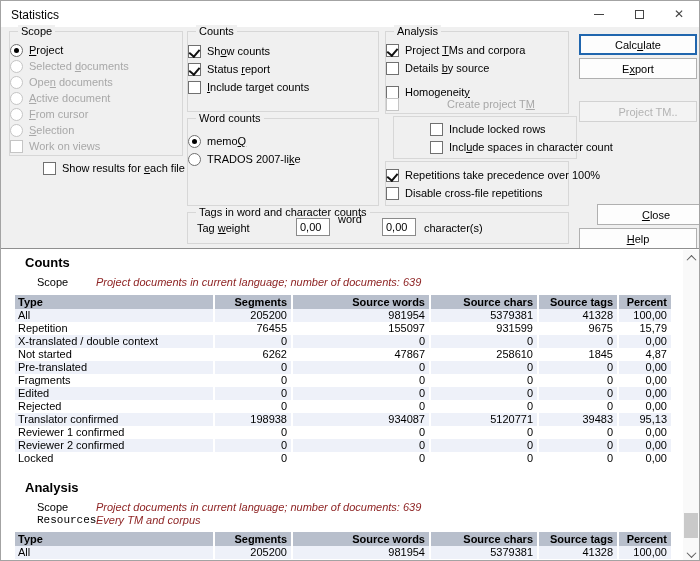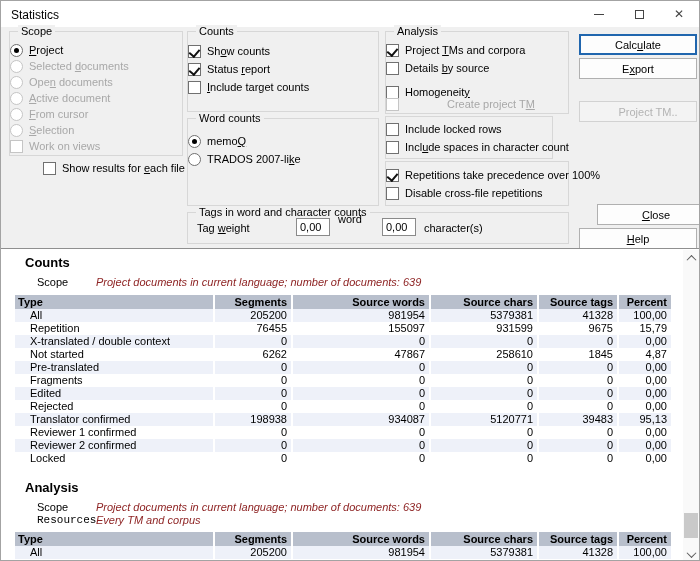--- a/index.html
+++ b/index.html
@@ -51,21 +51,21 @@
   .section-heading { position:absolute; font-weight:bold; font-size:13px; }
   .meta-label { position:absolute; }
   .meta-value { position:absolute; color:#8e2424; font-style:italic; }
 
   table.stats-table { position:absolute; border-collapse:separate; border-spacing:2px 0;
                       table-layout:fixed; width:650px; font-size:11px; }
   table.stats-table th { background:#b8bfcc; font-weight:bold; text-align:right; height:14px;
                          padding:0 4px; line-height:14px; overflow:hidden; }
   table.stats-table th:first-child { text-align:left; padding-left:3px; }
   table.stats-table td { height:13px; line-height:13px; padding:0 4px; text-align:right; overflow:hidden; }
-  table.stats-table td:first-child { text-align:left; padding-left:15px; }
+  table.stats-table td:first-child { text-align:left; padding-left:3px; }
   table.stats-table tbody tr:nth-child(odd) td { background:#eef1f9; }
 
   
   .scrollbar { position:absolute; right:2px; top:1px; width:16px; height:312px; background:#f9f9f9; }
   .sb-arrow { position:absolute; left:0; width:16px; height:16px; display:flex; align-items:center; justify-content:center; }
   .sb-arrow.up { top:0; }
   .sb-arrow.down { bottom:0; }
   .chev { width:7px; height:7px; border-right:1px solid #5a5a5a; border-bottom:1px solid #5a5a5a; }
   .chev.up { transform:rotate(-135deg) translate(-1px,-1px); }
   .chev.down { transform:rotate(45deg) translate(-1px,-1px); }
@@ -168,21 +168,21 @@
     <div class="ctl" style="top:53px;">
       <span class="cb"></span>
       <span><span>Homogeneit</span><span class="mn">y</span><span></span></span>
     </div>
     <div class="ctl" style="top:65px;gap:48px;">
       <span class="cb disabled"></span>
       <span class="dis"><span>Create project T</span><span class="mn">M</span><span></span></span>
     </div>
   </div>
 
-  <div class="groupbox" style="left:384px; top:115px; width:168px; height:43px;">
+  <div class="groupbox" style="left:392px; top:115px; width:184px; height:43px;padding-left:36px;">
     <div class="ctl" style="top:5px;">
       <span class="cb"></span>
       <span><span>Include locked rows</span><span class="mn"></span><span></span></span>
     </div>
     <div class="ctl" style="top:23px;">
       <span class="cb"></span>
       <span><span>Incl</span><span class="mn">u</span><span>de spaces in character count</span></span>
     </div>
   </div>
 

